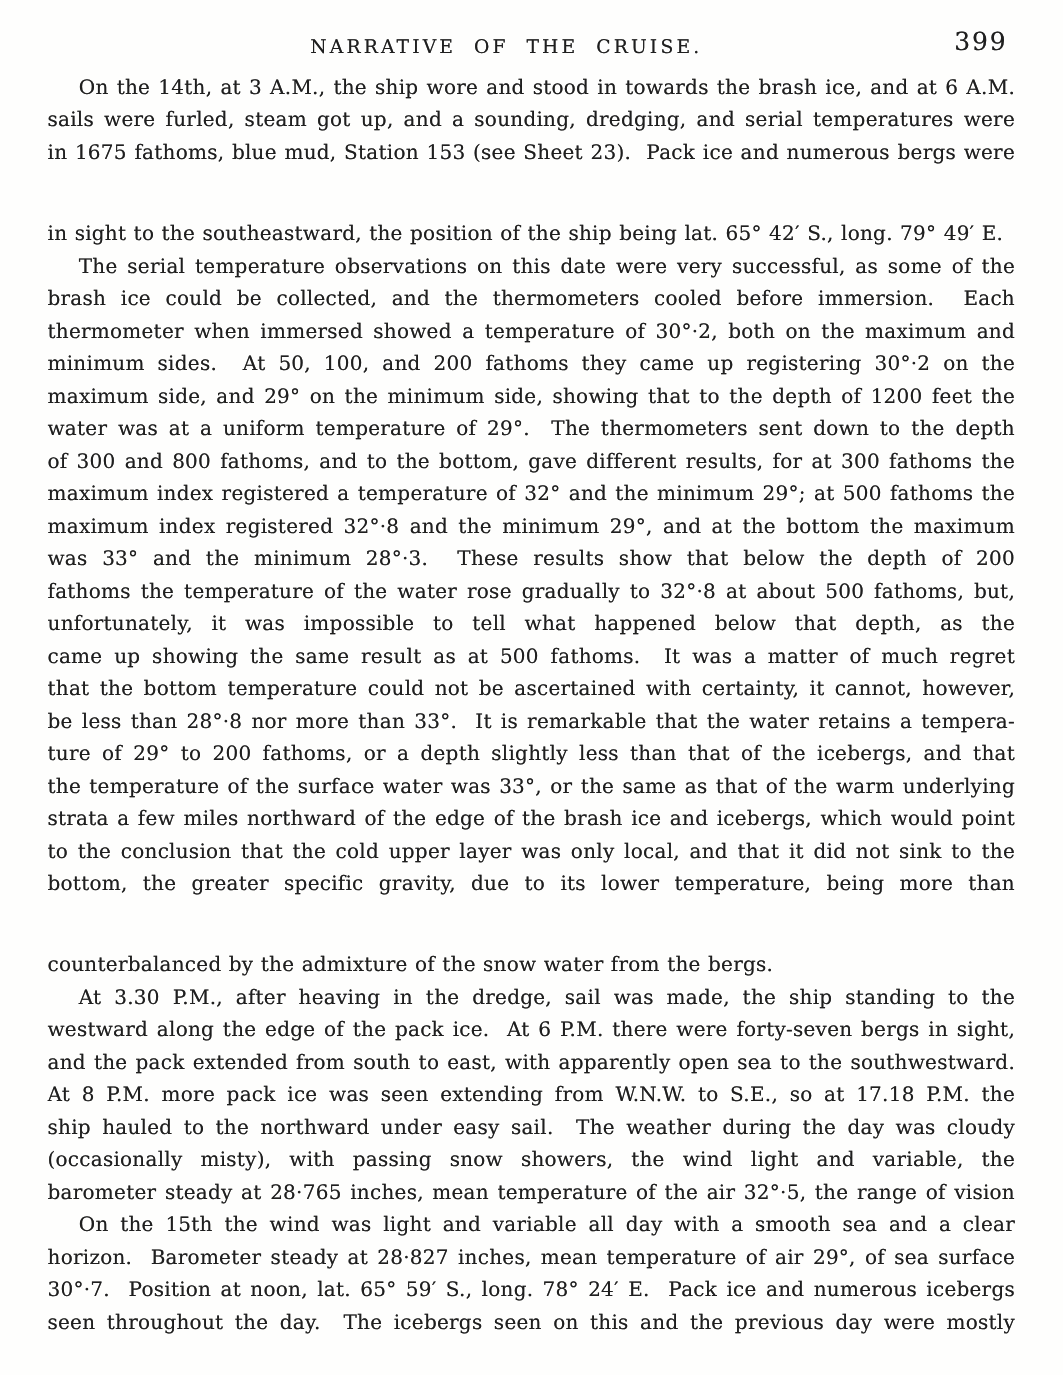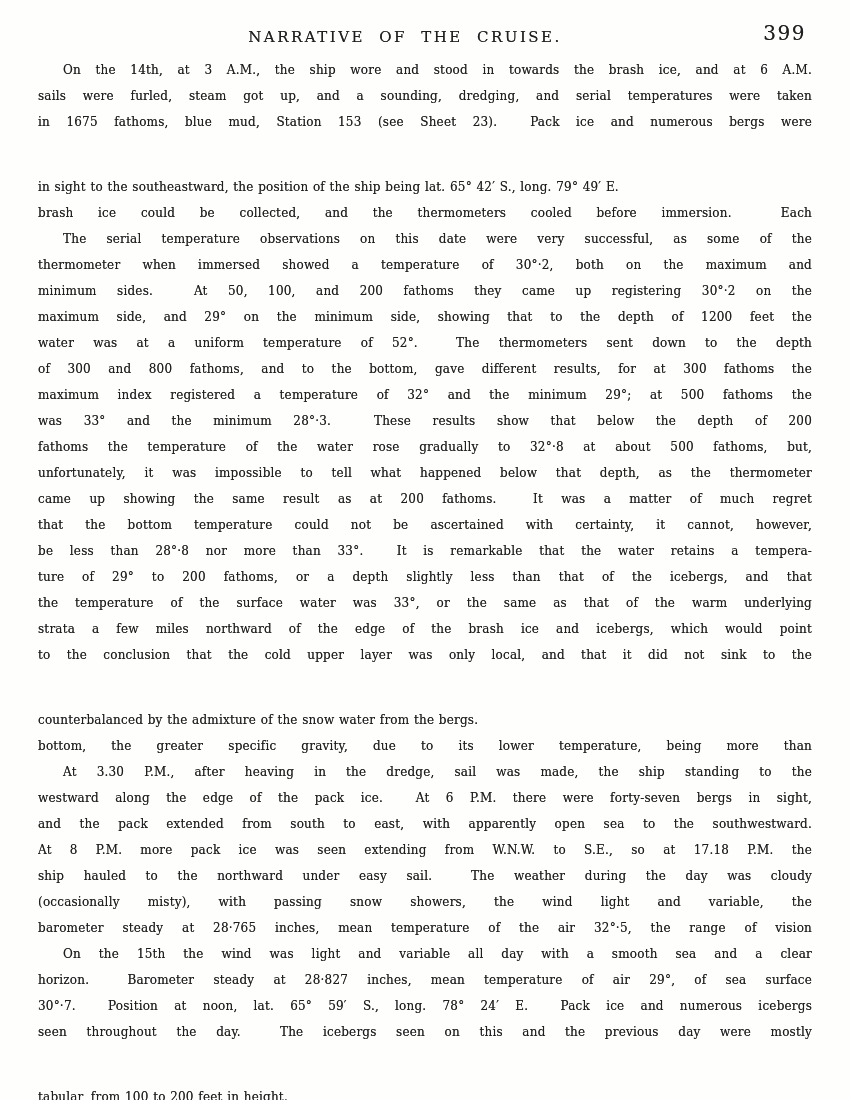--- a/index.html
+++ b/index.html
@@ -45,21 +45,21 @@
   .text-body {
     position: absolute;
     top: 57px;
     left: 38px;
     width: 774px;
   }
   .para { margin: 0; padding: 0; }
   .ln {
     height: 26px;
     line-height: 26px;
-    font-size: 12px;
+    font-size: 16px;
     letter-spacing: 0.2px;
     word-spacing: 0.6px;
     text-align: justify;
     text-align-last: justify;
     white-space: pre-wrap;
     overflow: hidden;
     text-shadow: 0 0 0.5px rgba(25,25,25,0.65);
   }
   .ln.first { text-indent: 25px; }
   .ln.end { text-align-last: left; margin-top: 39px; }
@@ -77,40 +77,41 @@
   <div class="text-body">
 
     <div class="para">
       <div class="ln first">On the 14th, at 3 A.M., the ship wore and stood in towards the brash ice, and at 6 A.M.</div>
       <div class="ln">sails were furled, steam got up, and a sounding, dredging, and serial temperatures were taken</div>
       <div class="ln">in 1675 fathoms, blue mud, Station 153 (see Sheet 23).  Pack ice and numerous bergs were</div>
       <div class="ln end">in sight to the southeastward, the position of the ship being lat. 65° 42′ S., long. 79° 49′ E.</div>
     </div>
 
     <div class="para">
+      <div class="ln first">The serial temperature observations on this date were very successful, as some of the</div>
       <div class="ln">brash ice could be collected, and the thermometers cooled before immersion.  Each</div>
-      <div class="ln first">The serial temperature observations on this date were very successful, as some of the</div>
       <div class="ln">thermometer when immersed showed a temperature of 30°·2, both on the maximum and</div>
       <div class="ln">minimum sides.  At 50, 100, and 200 fathoms they came up registering 30°·2 on the</div>
       <div class="ln">maximum side, and 29° on the minimum side, showing that to the depth of 1200 feet the</div>
-      <div class="ln">water was at a uniform temperature of 52°.  The thermometers sent down to the depth</div>
+      <div class="ln">water was at a uniform temperature of 29°.  The thermometers sent down to the depth</div>
       <div class="ln">of 300 and 800 fathoms, and to the bottom, gave different results, for at 300 fathoms the</div>
       <div class="ln">maximum index registered a temperature of 32° and the minimum 29°; at 500 fathoms the</div>
+      <div class="ln">maximum index registered 32°·8 and the minimum 29°, and at the bottom the maximum</div>
       <div class="ln">was 33° and the minimum 28°·3.  These results show that below the depth of 200</div>
       <div class="ln">fathoms the temperature of the water rose gradually to 32°·8 at about 500 fathoms, but,</div>
       <div class="ln">unfortunately, it was impossible to tell what happened below that depth, as the thermometer</div>
-      <div class="ln">came up showing the same result as at 200 fathoms.  It was a matter of much regret</div>
+      <div class="ln">came up showing the same result as at 500 fathoms.  It was a matter of much regret</div>
       <div class="ln">that the bottom temperature could not be ascertained with certainty, it cannot, however,</div>
       <div class="ln">be less than 28°·8 nor more than 33°.  It is remarkable that the water retains a tempera-</div>
       <div class="ln">ture of 29° to 200 fathoms, or a depth slightly less than that of the icebergs, and that</div>
       <div class="ln">the temperature of the surface water was 33°, or the same as that of the warm underlying</div>
       <div class="ln">strata a few miles northward of the edge of the brash ice and icebergs, which would point</div>
       <div class="ln">to the conclusion that the cold upper layer was only local, and that it did not sink to the</div>
+      <div class="ln">bottom, the greater specific gravity, due to its lower temperature, being more than</div>
       <div class="ln end">counterbalanced by the admixture of the snow water from the bergs.</div>
-      <div class="ln">bottom, the greater specific gravity, due to its lower temperature, being more than</div>
     </div>
 
     <div class="para">
       <div class="ln first">At 3.30 P.M., after heaving in the dredge, sail was made, the ship standing to the</div>
       <div class="ln">westward along the edge of the pack ice.  At 6 P.M. there were forty-seven bergs in sight,</div>
       <div class="ln">and the pack extended from south to east, with apparently open sea to the southwestward.</div>
       <div class="ln">At 8 P.M. more pack ice was seen extending from W.N.W. to S.E., so at 17.18 P.M. the</div>
       <div class="ln">ship hauled to the northward under easy sail.  The weather during the day was cloudy</div>
       <div class="ln">(occasionally misty), with passing snow showers, the wind light and variable, the</div>
       <div class="ln">barometer steady at 28·765 inches, mean temperature of the air 32°·5, the range of vision</div>

